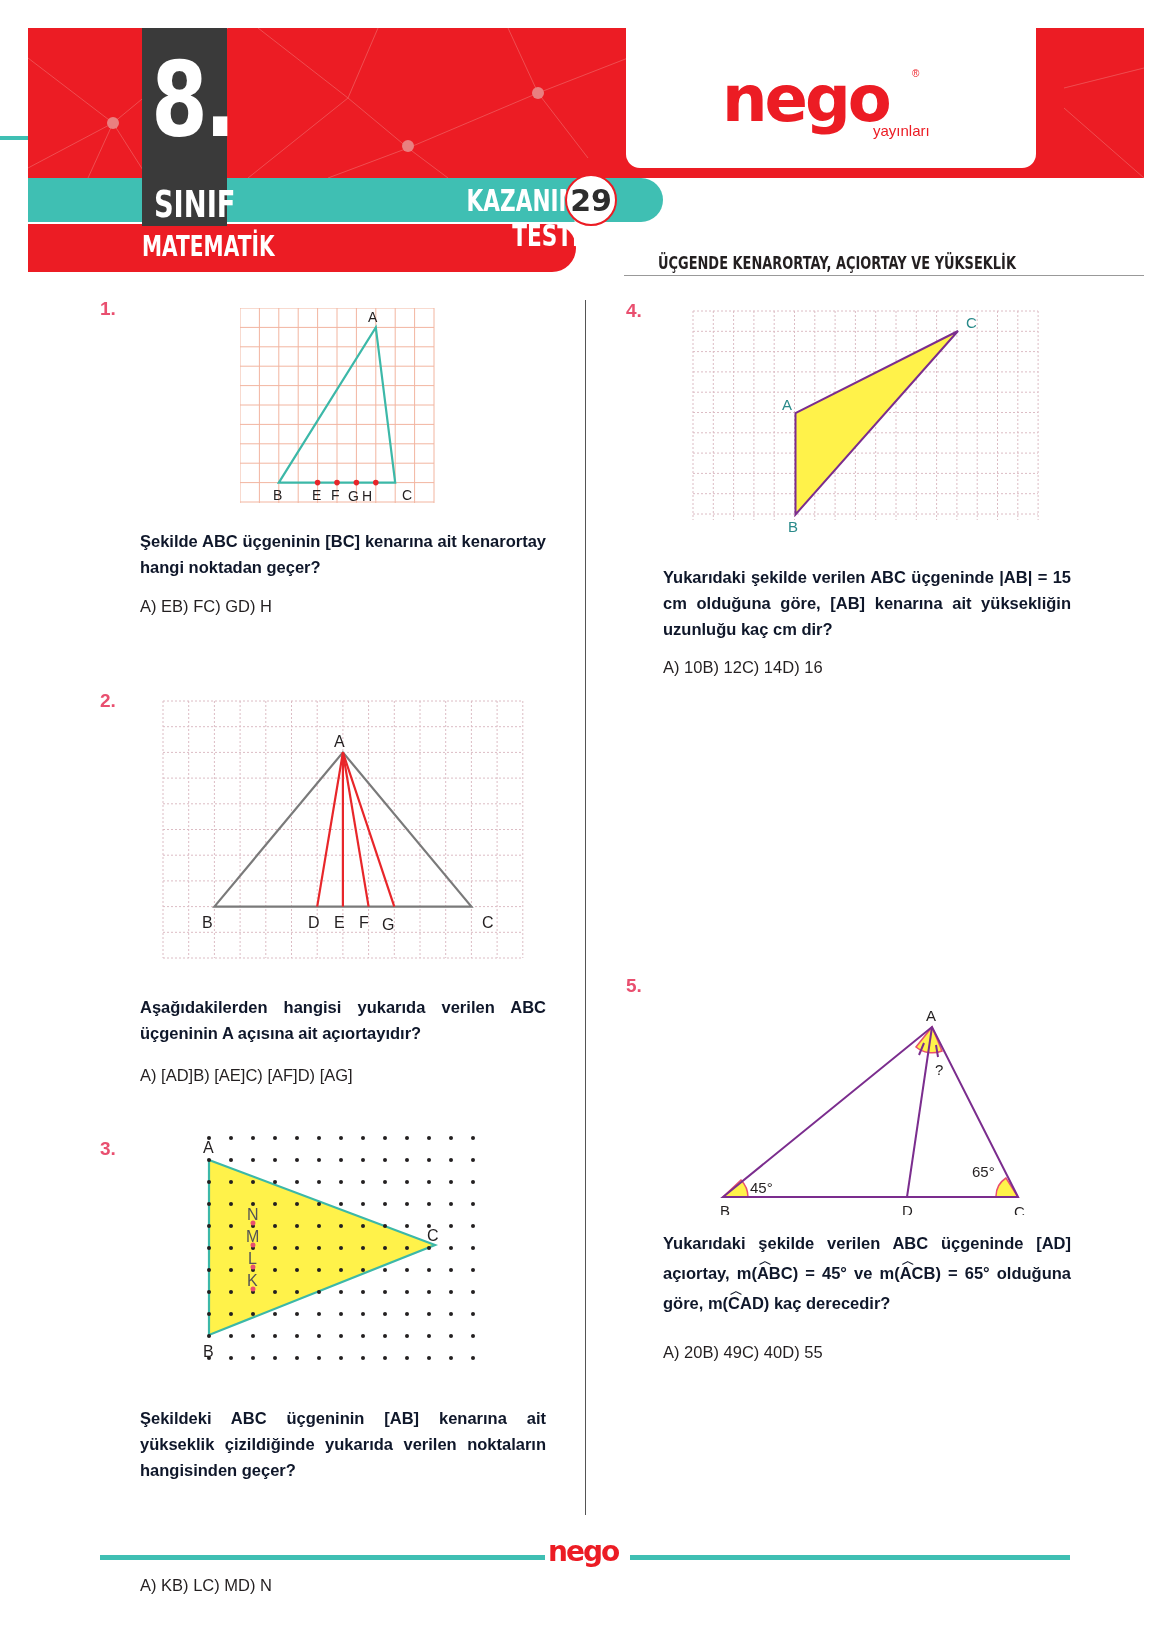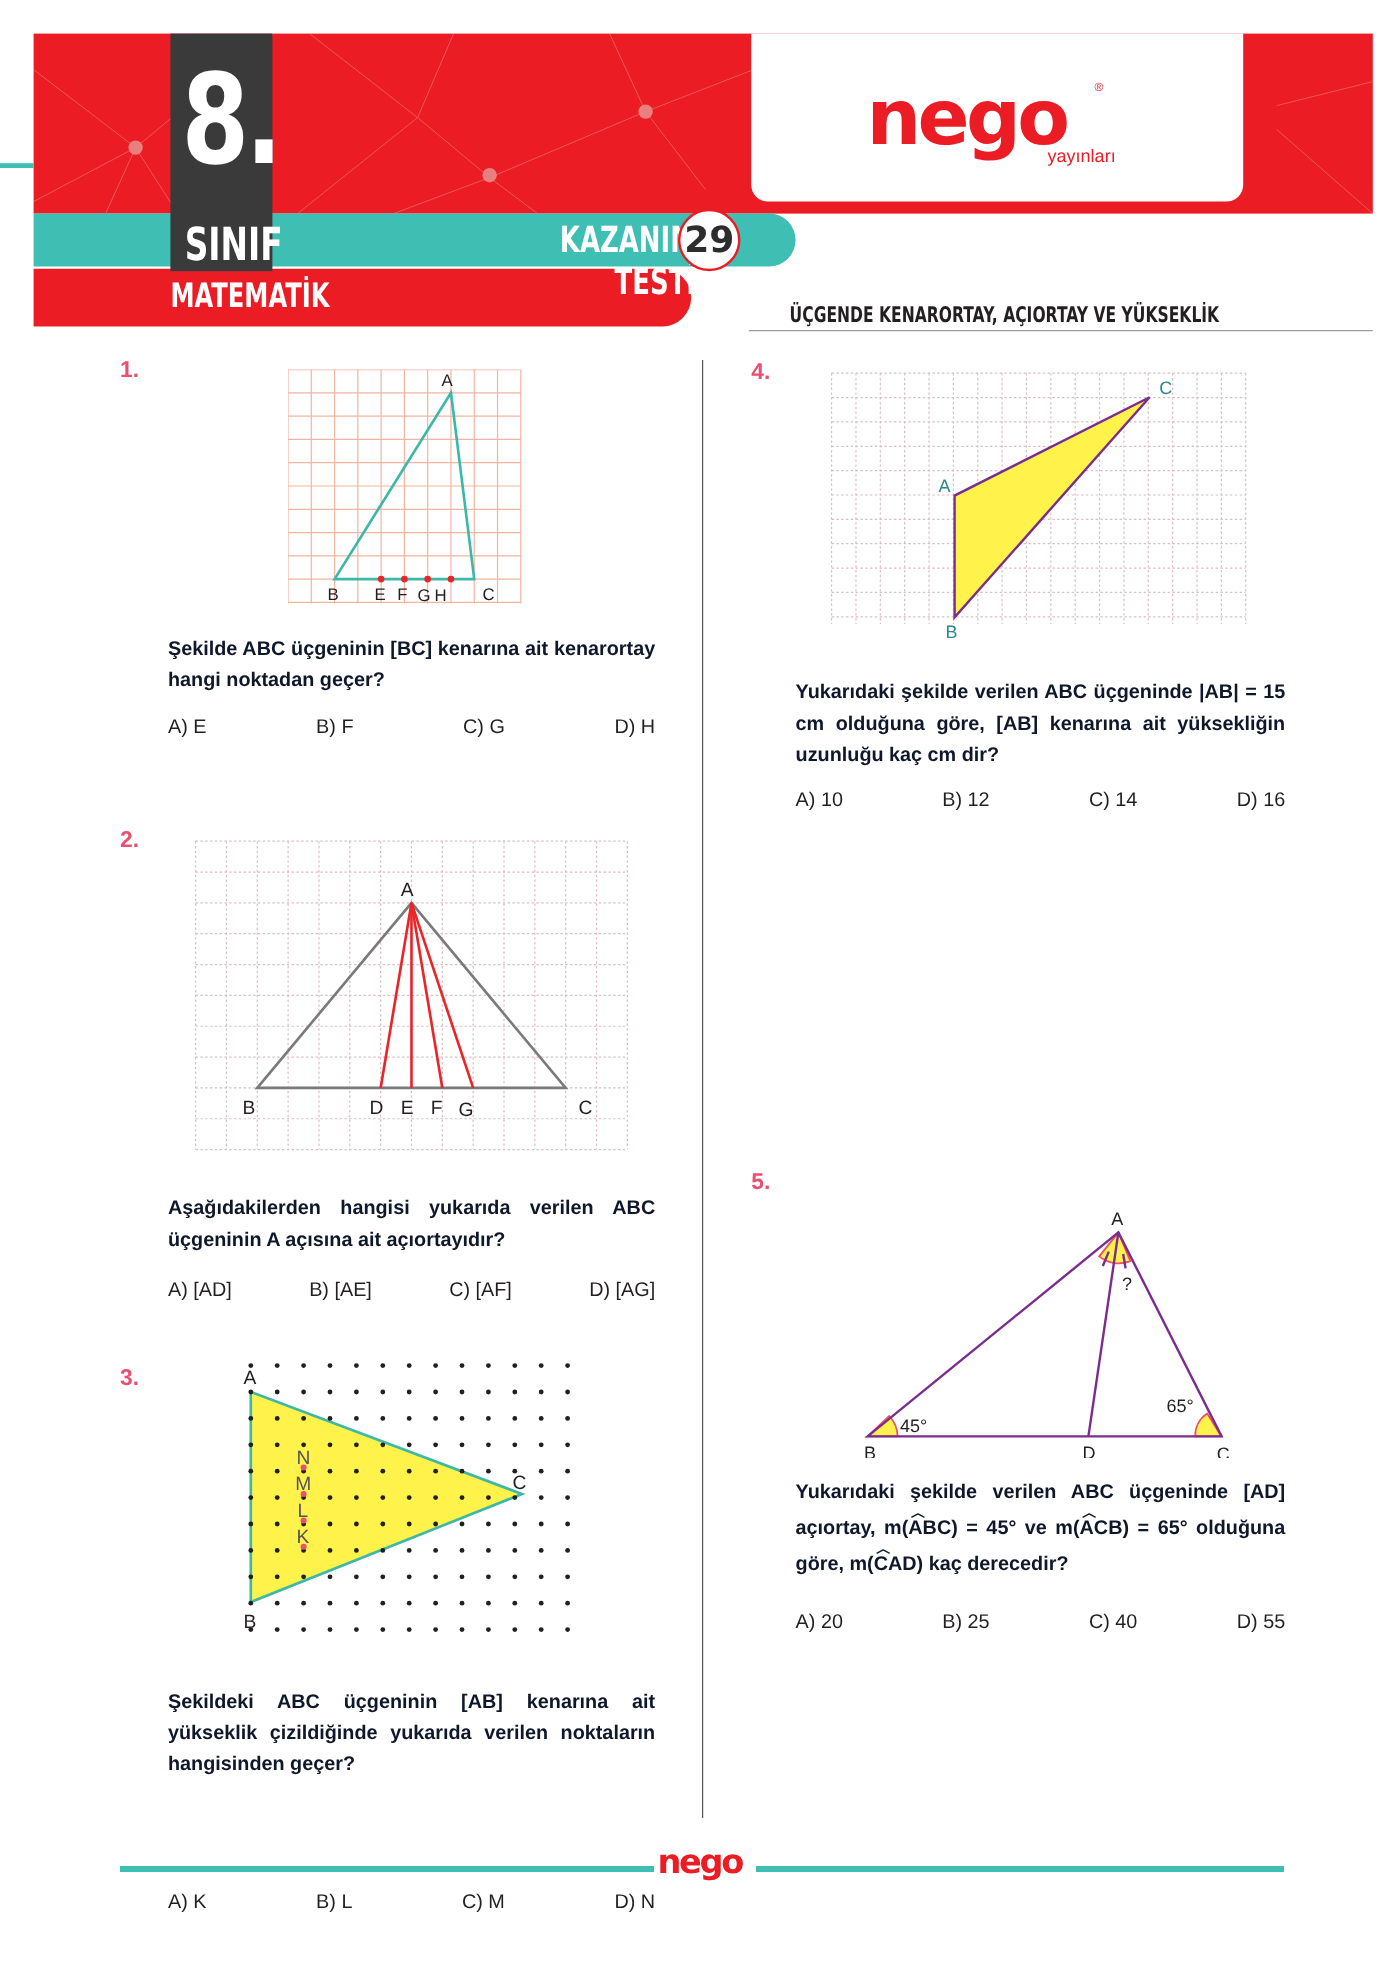--- a/index.html
+++ b/index.html
@@ -17,21 +17,21 @@
   .matematik { left: 142px; top: 230px; color: #fff; font-family: "DejaVu Sans", sans-serif; font-weight: bold; font-size: 28px; transform: scaleX(0.72); transform-origin: left; z-index: 4; }
   .logo-box { left: 626px; top: 28px; width: 410px; height: 140px; background: #fff; border-radius: 0 0 14px 14px; z-index: 3; }
   .logo-text { left: 722px; top: 62px; z-index: 4; font-family: "DejaVu Sans", sans-serif; font-weight: bold; font-size: 64px; color: #ec1c24; letter-spacing: -3px; }
   .logo-sub { left: 873px; top: 122px; z-index: 4; font-size: 15px; color: #ec1c24; }
   .logo-reg { left: 912px; top: 68px; z-index: 4; font-size: 10px; color: #ec1c24; }
   .topic { left: 658px; top: 252px; font-family: "DejaVu Sans", sans-serif; font-weight: bold; font-size: 18px; transform: scaleX(0.72); transform-origin: left; color: #231f20; white-space: nowrap; }
   .topic-line { left: 624px; top: 275px; width: 520px; height: 1px; background: #999; }
   .divider { left: 585px; top: 300px; width: 1px; height: 1215px; background: #555; }
   .qnum { font-weight: bold; font-size: 19px; color: #e94f6f; }
   .qtext { font-weight: bold; font-size: 16.5px; line-height: 26px; color: #0f172a; text-align: justify; }
-  .opts { display: flex; justify-content: space-between; font-size: 16.5px; color: #231f20; }
+  .opts { display: flex; justify-content: flex-start; font-size: 16.5px; color: #231f20; }
   .opt { cursor: pointer; }
   .footer-line { height: 5px; background: #3fbfb3; top: 1555px; }
   .footer-logo { left: 548px; top: 1535px; font-family: "DejaVu Sans", sans-serif; font-weight: bold; font-size: 28px; color: #ec1c24; letter-spacing: -2px; }
   svg text { font-family: "Liberation Sans", sans-serif; }
 </style>
 </head>
 <body>
 
 <div class="abs header-red">
   <svg width="1116" height="150" style="position:absolute;left:0;top:0">
@@ -423,20 +423,20 @@
     <text x="314" y="242">C</text>
     <text x="50" y="218">45°</text>
     <text x="272" y="202">65°</text>
   </g>
 </svg>
 <div class="abs qtext" style="left:663px;top:1228px;width:408px;line-height:30px">
   <span>Yukarıdaki şekilde verilen ABC üçgeninde [AD] açıortay, m(</span><span style="position:relative;display:inline-block"><span style="position:absolute;left:2px;top:-12px;font-size:13px">︿</span><span>ABC</span></span><span>) = 45° ve m(</span><span style="position:relative;display:inline-block"><span style="position:absolute;left:2px;top:-12px;font-size:13px">︿</span><span>ACB</span></span><span>) = 65° olduğuna göre, m(</span><span style="position:relative;display:inline-block"><span style="position:absolute;left:2px;top:-12px;font-size:13px">︿</span><span>CAD</span></span><span>) kaç derecedir?</span>
 </div>
 <div class="abs opts" style="left:663px;top:1343px;width:408px">
   <span class="opt">A) 20</span>
-  <span class="opt">B) 25</span>
+  <span class="opt">B) 49</span>
   <span class="opt">C) 40</span>
   <span class="opt">D) 55</span>
 </div>
 
 <div class="abs footer-line" style="left:100px;width:445px"></div>
 <div class="abs footer-line" style="left:630px;width:440px"></div>
 <div class="abs footer-logo">nego</div>
 
 </body></html>

